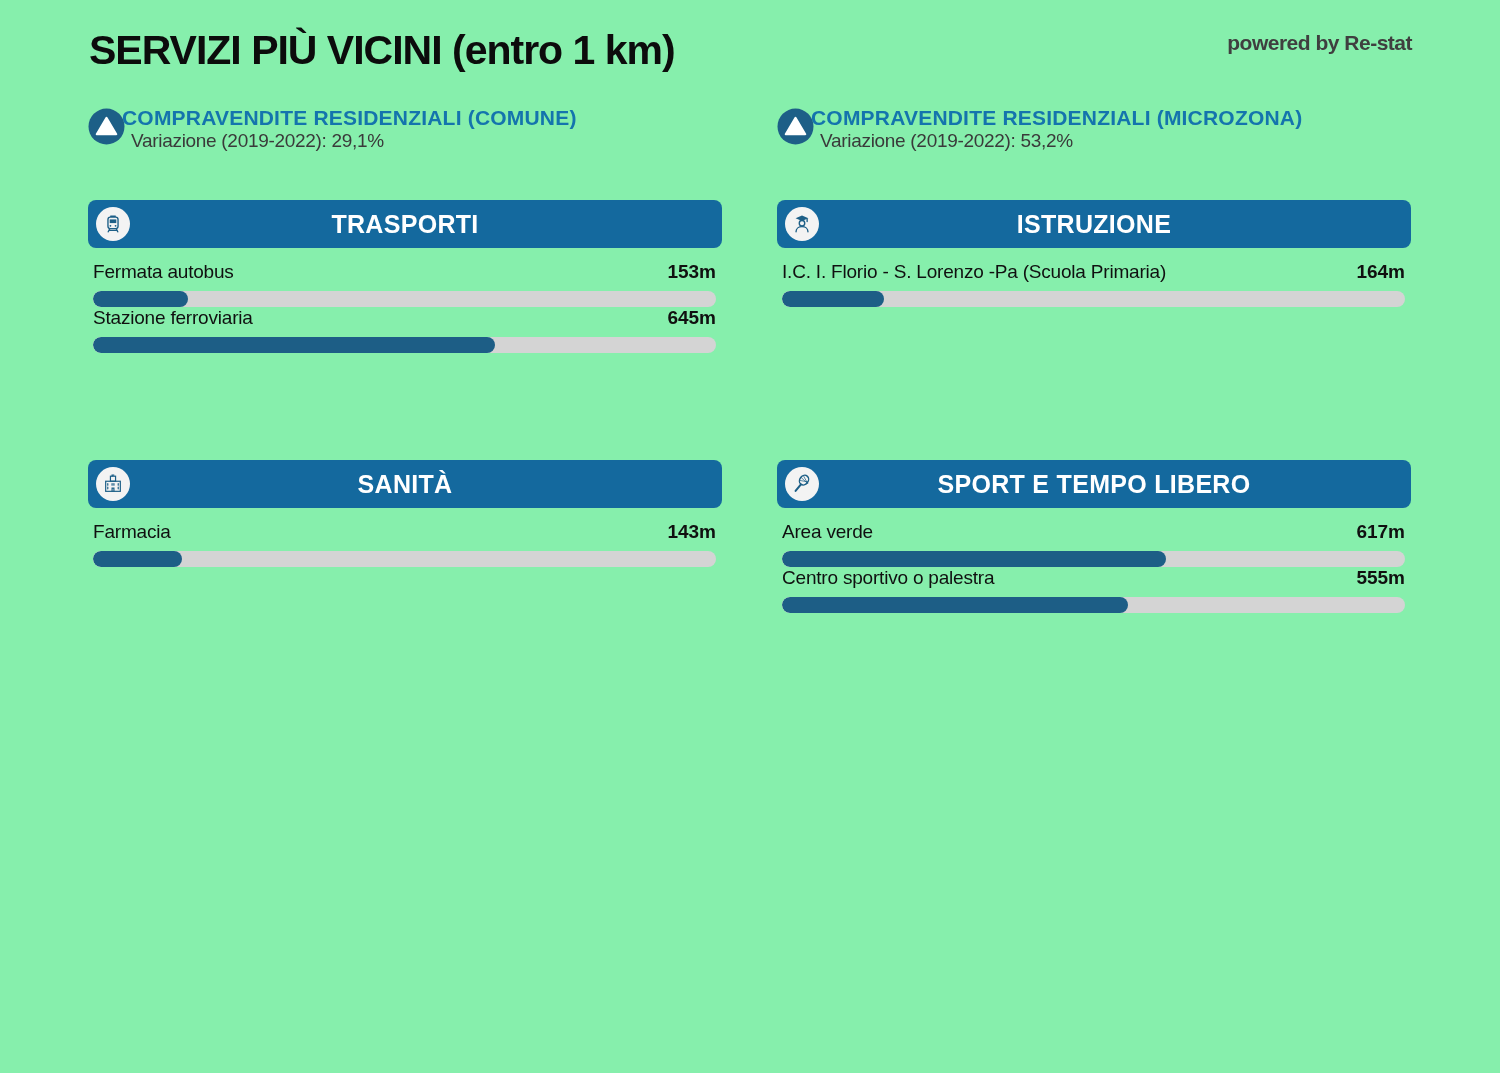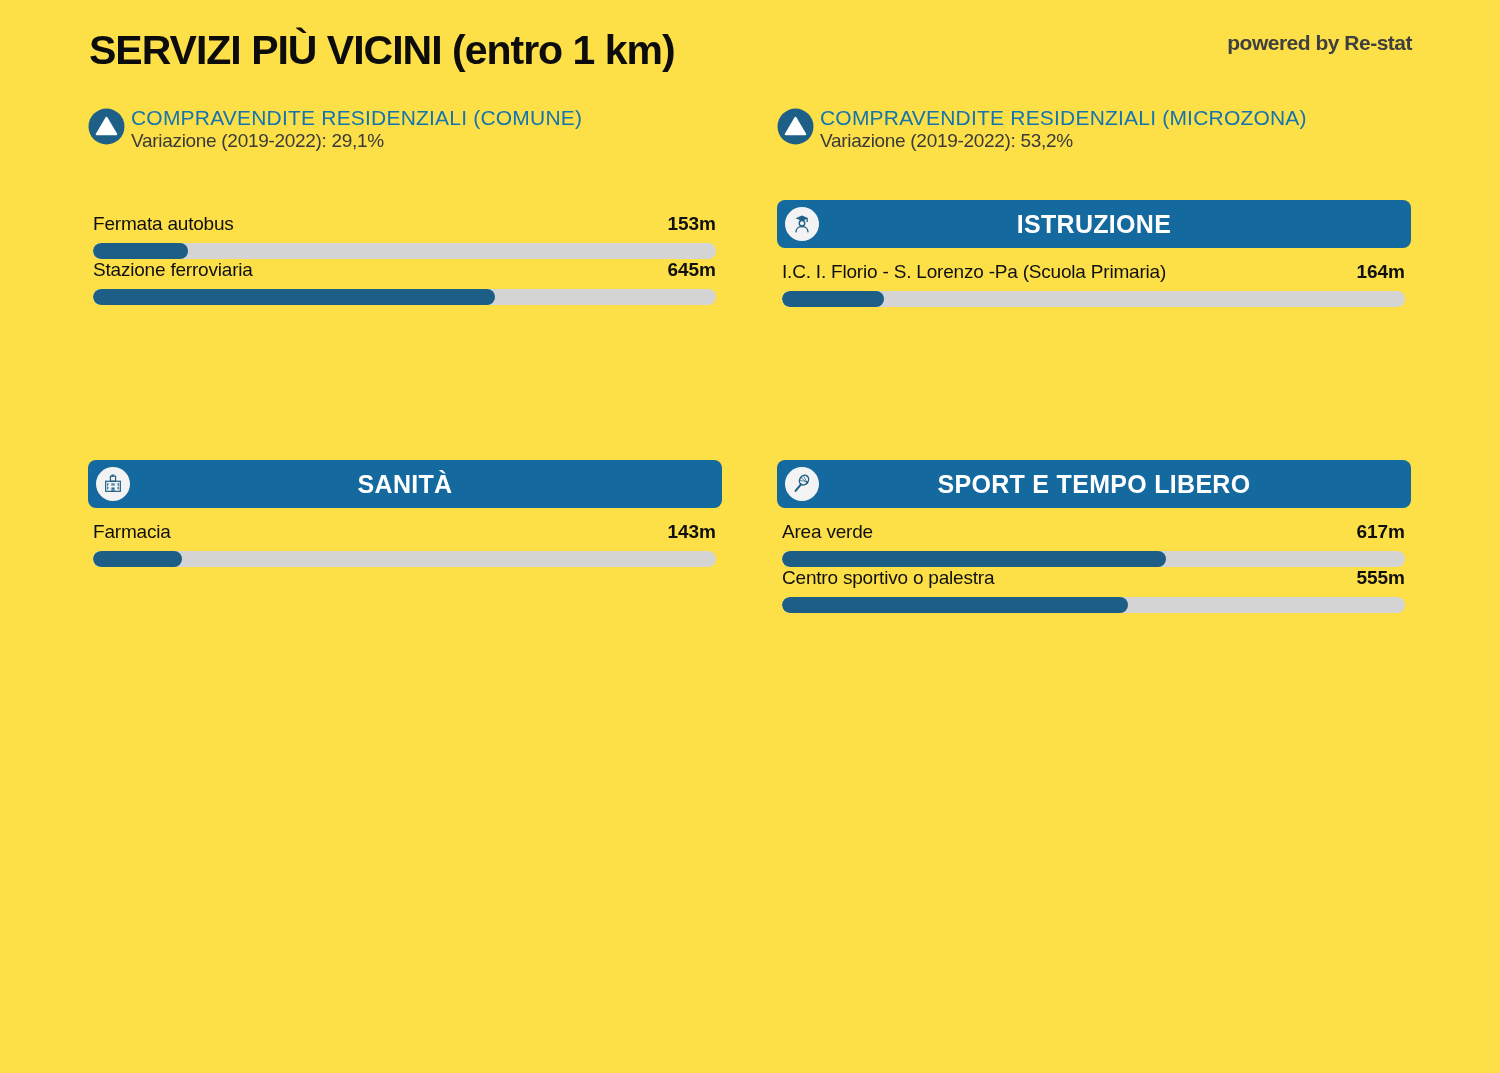--- a/index.html
+++ b/index.html
@@ -3,39 +3,39 @@
 <meta charset="utf-8">
 <style>
   html, body { margin: 0; padding: 0; background: #ffffff; }
   body {
     width: 1500px; height: 1073px;
     font-family: "Liberation Sans", sans-serif;
     color: #111;
     position: relative;
     overflow: hidden;
   }
-  .page { position: relative; width: 1500px; height: 1073px; background: #fde047; }
+  .page { position: relative; width: 1500px; height: 1073px; background: #86efac; }
 
   
   .page-title {
     position: absolute; left: 89px; top: 27px; margin: 0;
     font-size: 41px; font-weight: bold; color: #0c0c0c; letter-spacing: -1px;
   }
   .powered-by {
     position: absolute; top: 31px; right: 88px;
     font-size: 21px; font-weight: bold; color: #3f3f3f; letter-spacing: -0.5px;
   }
 
   
   .stat { position: absolute; top: 106px; }
   .stat.col-left  { left: 88px;  width: 634px; }
   .stat.col-right { left: 777px; width: 634px; }
   .stat-icon { position: absolute; left: 0; top: 2px; width: 37px; height: 37px; }
   .stat-title {
-    margin-left: 43px; font-size: 21px; font-weight: normal;
+    margin-left: 34px; font-size: 21px; font-weight: bold;
     color: #1474ad; letter-spacing: 0.2px;
   }
   .stat-sub {
     margin-left: 43px; margin-top: 0;
     font-size: 19px; color: #3a3a3a; letter-spacing: -0.3px;
   }
 
   
   .card { position: absolute; width: 634px; }
   .card.pos-tl { left: 88px;  top: 200px; }
@@ -99,20 +99,33 @@
       <svg width="37" height="37" viewBox="0 0 36 36">
         <circle cx="18" cy="18" r="17.5" fill="#1d5f87"></circle>
         <path d="M18 9.5 L27.5 25.5 H8.5 Z" fill="#fff" stroke="#fff" stroke-width="2" stroke-linejoin="round"></path>
       </svg>
     </span>
     <div class="stat-title">COMPRAVENDITE RESIDENZIALI (MICROZONA)</div>
     <div class="stat-sub">Variazione (2019-2022): 53,2%</div>
   </div>
 
   <div class="card pos-tl">
+    <div class="card-header">
+      <span class="icon-circle">
+        <svg width="22" height="22" viewBox="0 0 24 24" fill="none" stroke="#1d5f87" stroke-width="1.5" stroke-linecap="round">
+          <path d="M9.5 3.5 h5"></path>
+          <rect x="6.5" y="4.5" width="11" height="12.5" rx="2.5"></rect>
+          <rect x="8.4" y="7" width="7.2" height="4" fill="#1d5f87" stroke="none"></rect>
+          <circle cx="9.2" cy="14" r="1" fill="#1d5f87" stroke="none"></circle>
+          <circle cx="14.8" cy="14" r="1" fill="#1d5f87" stroke="none"></circle>
+          <path d="M8.3 17.5 L6.8 20.5 M15.7 17.5 L17.2 20.5 M8.8 19 h6.4"></path>
+        </svg>
+      </span>
+      <div class="card-title">TRASPORTI</div>
+    </div>
     <div class="card-body">
       <div class="item">
         <div class="item-row">
           <span class="item-label">Fermata autobus</span>
           <span class="item-value">153m</span>
         </div>
         <div class="bar-track">
           <div class="bar-fill" style="width: 15.3%;"></div>
         </div>
       </div>

